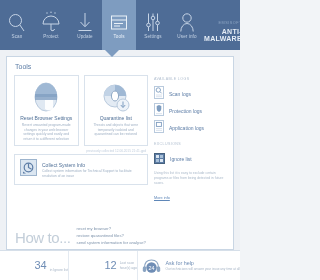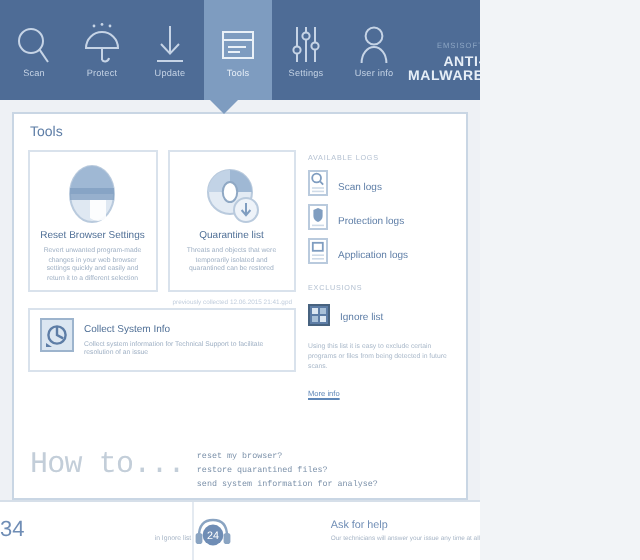--- a/index.html
+++ b/index.html
@@ -123,44 +123,43 @@
   }
   .log-item .lbl { font-size: 5px; color: #5d7da6; }
   .right-note {
     font-size: 3.4px; color: #a9b8c9; line-height: 4.8px;
     margin-top: 4px;
   }
   .more-link { font-size: 3.8px; color: #5f87b8; text-decoration: underline; margin-top: 3px; display: inline-block; }
 
   
   .howto {
-    display: flex; align-items: flex-start;
+    display: flex; align-items: flex-end;
     padding: 4px 8px 3px 8px;
     gap: 6px;
-    font-family: Liberation Mono, monospace;
   }
   .howto-title {
     font-size: 15px; color: #c3ced9;
     letter-spacing: -.4px; white-space: nowrap;
     font-weight: 300;
   }
   .howto-links { display: flex; flex-direction: column; gap: 1px; padding-top: 2px; }
   .howto-links a { font-size: 4.2px; color: #7e93ab; text-decoration: none; line-height: 6px; }
 
   
   .statusbar {
     height: 30px;
     background: #ffffff;
     border-top: 1px solid #d6dfe9;
     display: flex; align-items: center;
     flex-shrink: 0;
   }
   .stat {
     flex: 1; height: 30px;
-    display: flex; align-items: center; justify-content: space-between;
+    display: flex; align-items: center; justify-content: flex-end;
     gap: 3px;
     border-right: 1px solid #e4eaf1;
   }
   .stat:last-child { border-right: none; }
   .stat .num { font-size: 11px; color: #6f8db5; line-height: 11px; }
   .stat .num.red { color: #c0544f; }
   .stat .sub { font-size: 3.4px; color: #a7b5c6; line-height: 4.6px; }
   .stat .sub2 { font-size: 3.4px; color: #a7b5c6; line-height: 4.6px; }
   .help-stat { flex: 1.5; gap: 4px; }
   .help-txt .h1 { font-size: 5.4px; color: #6f8db5; }
@@ -385,20 +384,27 @@
   <div class="statusbar">
 
     <div class="stat">
       <span class="num">34</span>
       <span>
         <span class="sub">in Ignore list</span>
       </span>
     </div>
 
 
+    <div class="stat">
+      <span class="num">12</span>
+      <span>
+        <div class="sub">Last scan</div>
+        <div class="sub2">hour(s) ago</div>
+      </span>
+    </div>
 
     <div class="stat help-stat">
       <span class="headset">
         <svg width="19" height="16" viewBox="0 0 19 16">
           <path d="M2.5 10 Q2.5 2 9.5 2 Q16.5 2 16.5 10" fill="none" stroke="#8aa4c2" stroke-width="1.2"></path>
           <rect x="0.8" y="8.5" width="3.4" height="5.5" rx="1.4" fill="#8aa4c2"></rect>
           <rect x="14.8" y="8.5" width="3.4" height="5.5" rx="1.4" fill="#8aa4c2"></rect>
           <circle cx="9.5" cy="9.5" r="5.2" fill="#6f8db5"></circle>
           <text x="9.5" y="11.6" font-size="5.4" fill="#ffffff" text-anchor="middle" font-family="Liberation Sans, sans-serif">24</text>
         </svg>

